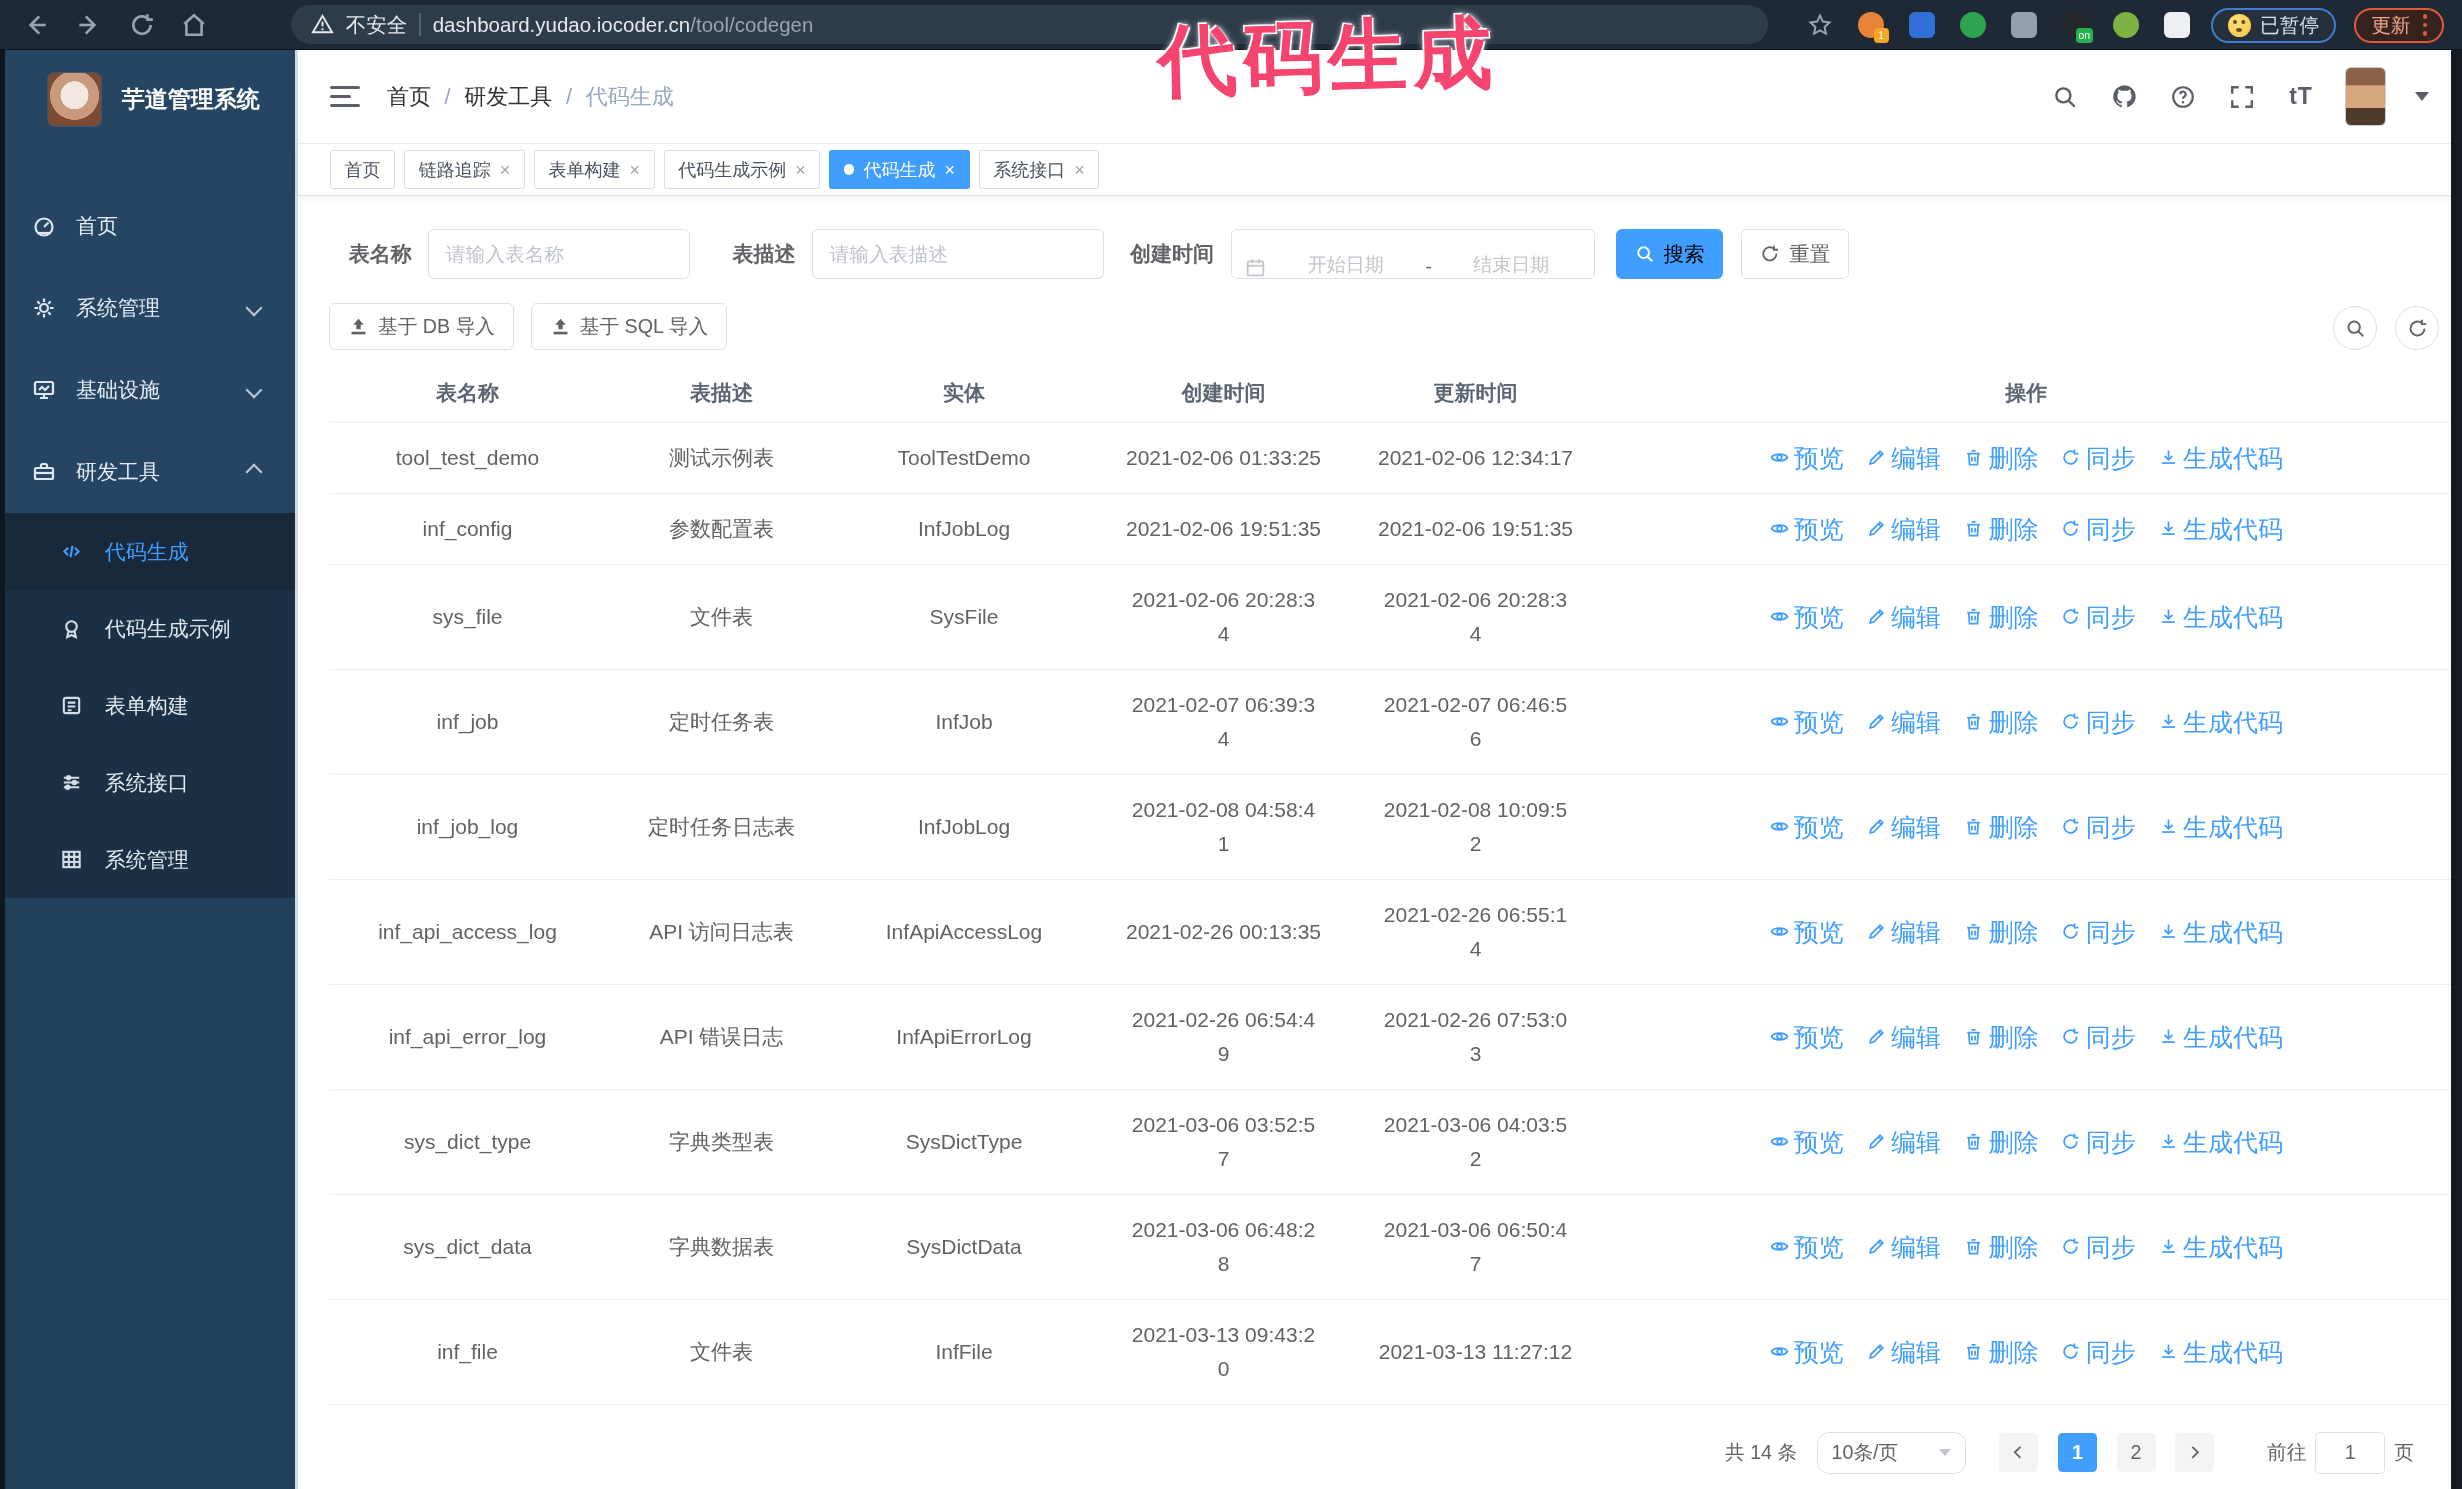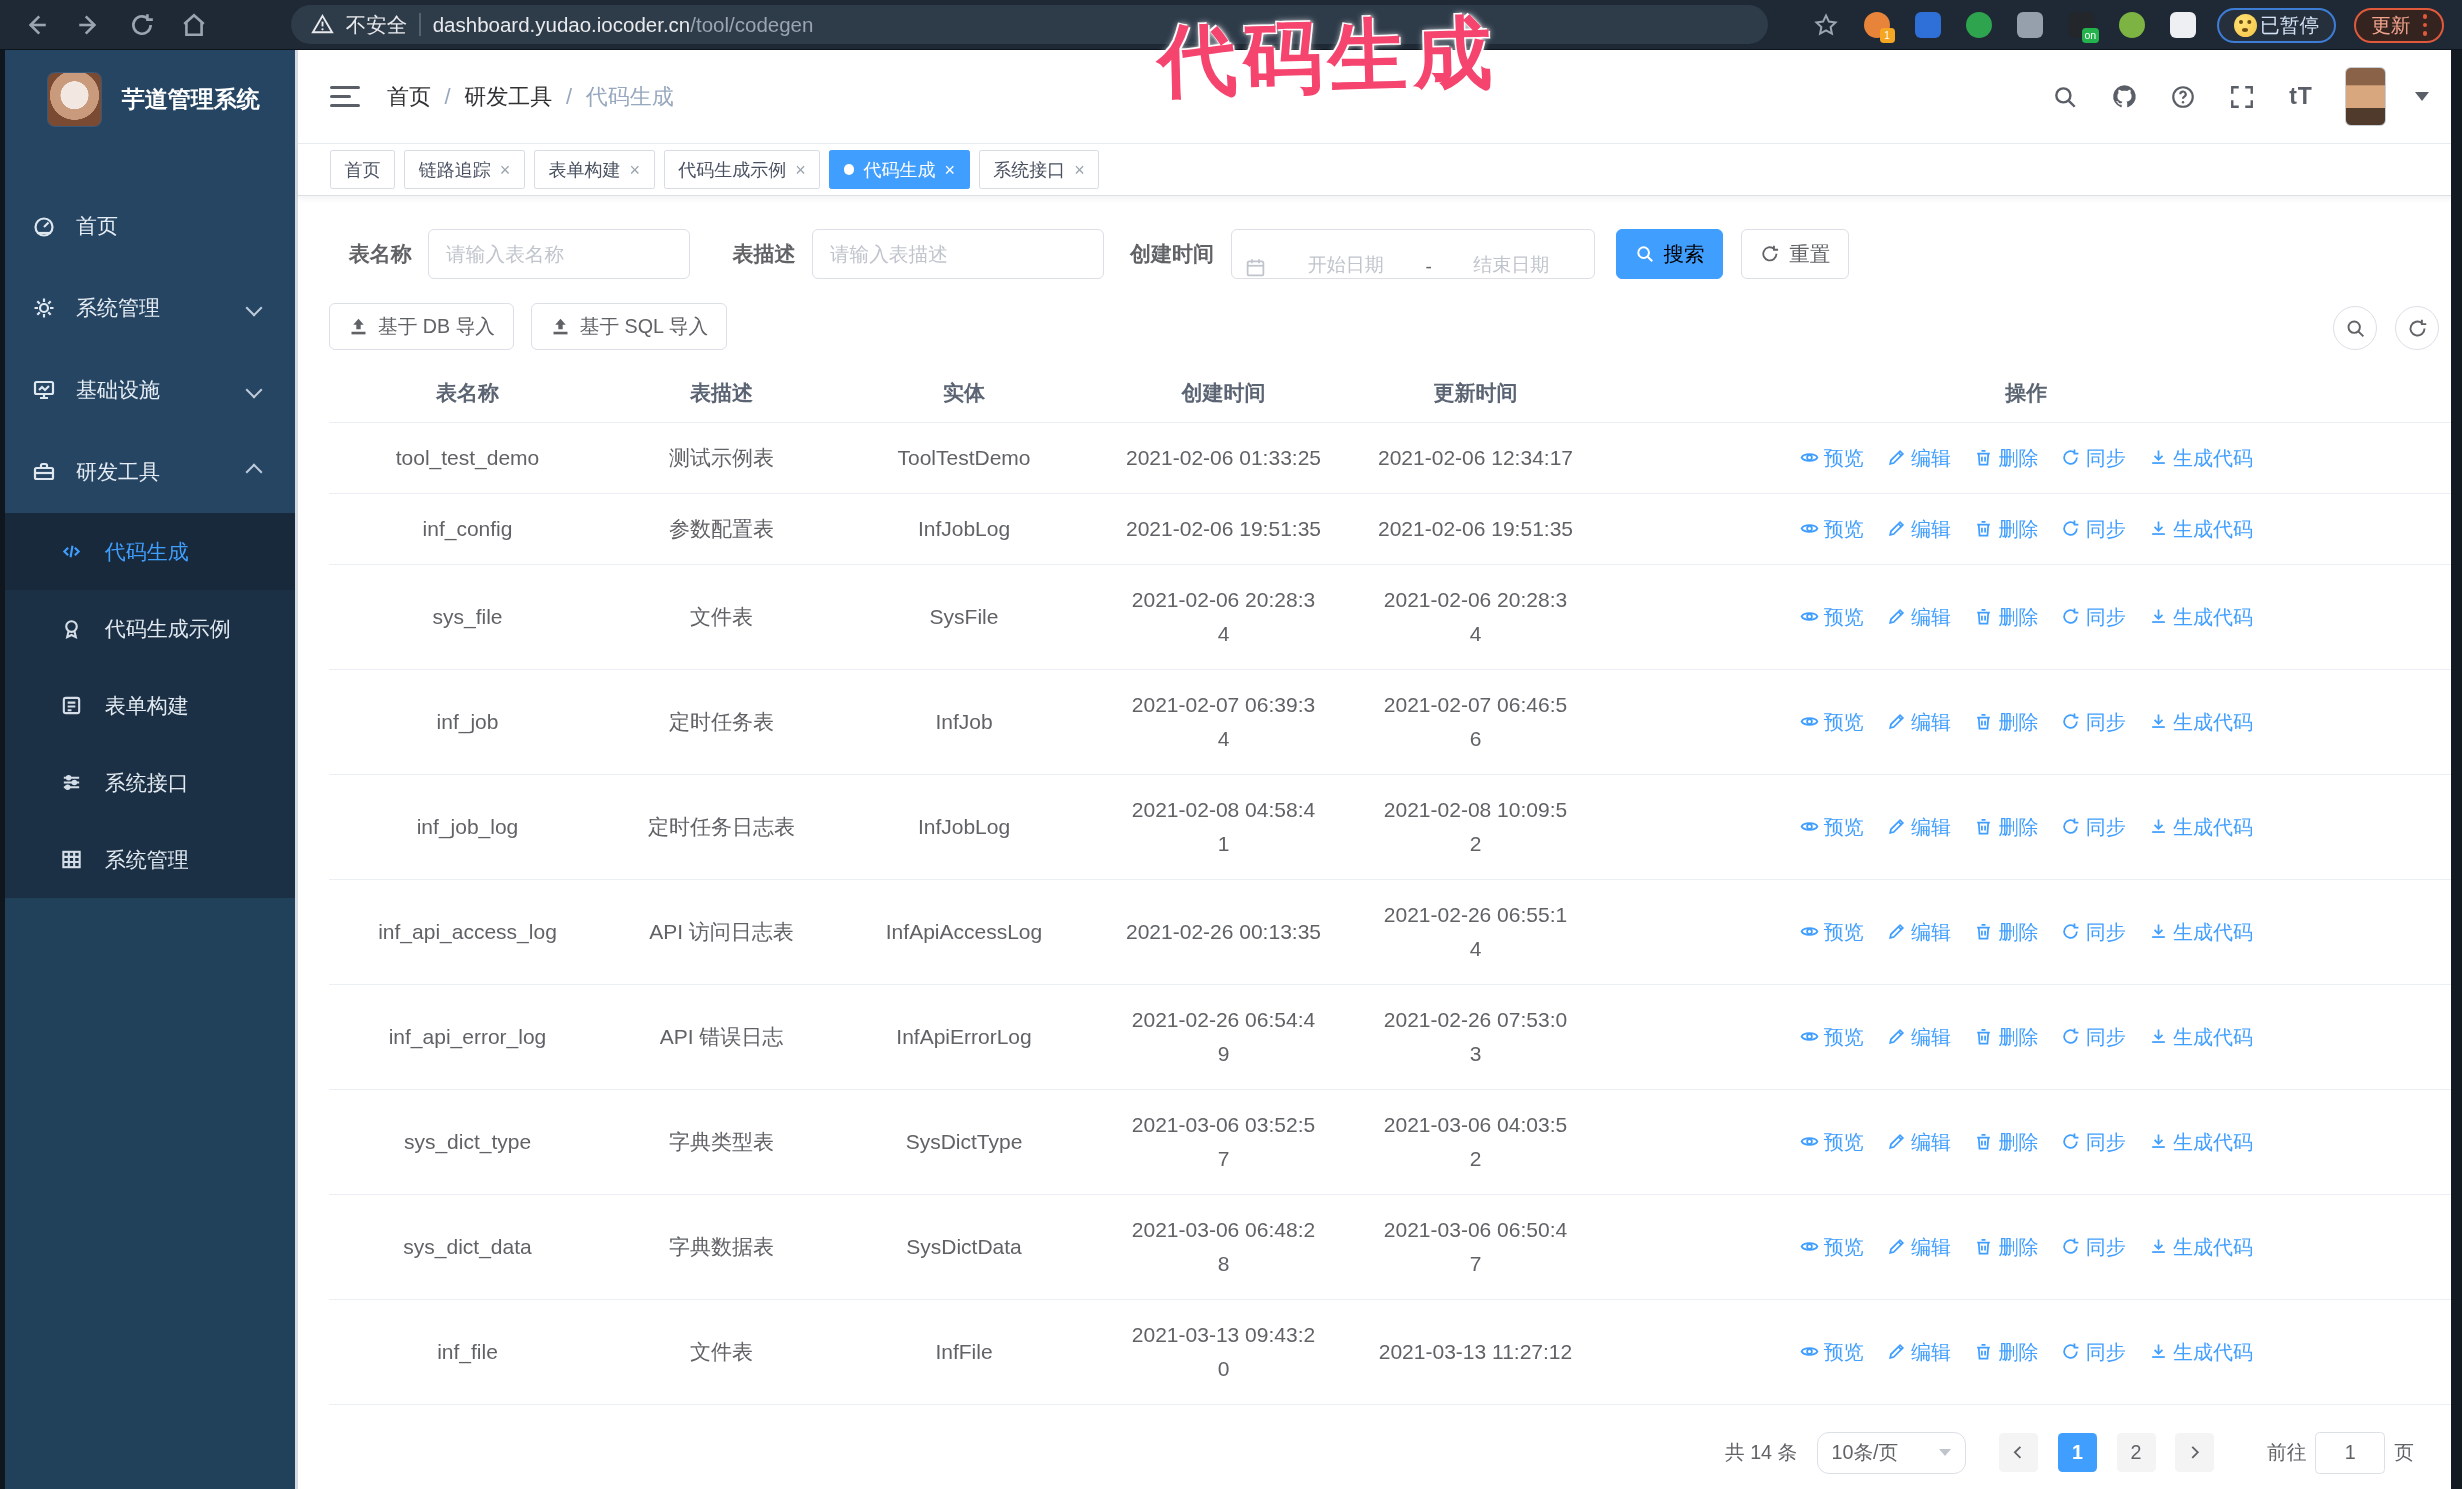--- a/index.html
+++ b/index.html
@@ -13,21 +13,21 @@
   .addr { position:absolute; left:291px; top:5.3px; width:1477px; height:39px; background:#2E3B49; border-radius:19.7px; display:flex; align-items:center; padding:0 19.7px; gap:12px; }
   .addr .sec { color:#E8EAED; font-size:20.5px; }
   .addr .vsep { width:1.5px; height:23px; background:#56636F; }
   .addr .host { color:#E8EAED; font-size:20.5px; }
   .addr .path { color:#9AA5B1; font-size:20.5px; }
   .chrome-right { position:absolute; right:18px; top:0; height:50px; display:flex; align-items:center; gap:18px; }
   .ext { width:33px; height:33px; position:relative; display:flex; align-items:center; justify-content:center; }
   .ext .blob { width:26px; height:26px; border-radius:6px; }
   .ext .blob.round { border-radius:50%; }
   .ext .badge { position:absolute; right:-1.5px; bottom:-1.5px; min-width:15px; height:15px; border-radius:3.8px; font-size:10.6px; line-height:15px; text-align:center; color:#fff; padding:0 2.3px; }
-  .pill { height:35px; border-radius:17.4px; display:flex; align-items:center; gap:3px; padding:0 15px; font-size:19.7px; }
+  .pill { height:35px; border-radius:17.4px; display:flex; align-items:center; gap:9px; padding:0 15px; font-size:19.7px; }
   .pill.paused { border:2.3px solid #3D7DD6; background:#26303C; color:#D3E2F6; }
   .pill.update { border:2.3px solid #E0593B; background:#35231F; color:#F2A48C; gap:12px; }
   .emoji-face { width:23px; height:23px; border-radius:50%; background:radial-gradient(circle at 35% 35%, #FFE477, #F6C244); position:relative; }
   .emoji-face:before { content:""; position:absolute; left:5.3px; top:6.8px; width:3.8px; height:3.8px; border-radius:50%; background:#6b4b12; box-shadow:8.3px 0 0 #6b4b12; }
   .emoji-face:after { content:""; position:absolute; left:8.3px; top:14.4px; width:6px; height:3.8px; border-radius:50%; background:#6b4b12; }
   .kebab { display:flex; flex-direction:column; gap:3.8px; }
   .kebab i { width:4.5px; height:4.5px; border-radius:50%; background:#E0593B; }
 
   
   .annotation { position:absolute; left:1158px; top:4.5px; z-index:40; font-size:79px; font-weight:700; letter-spacing:6px; transform:rotate(-1.5deg); text-shadow:0 0 3px #fff,0 0 7.6px #fff,1.5px 1.5px 0 #fff,-1.5px -1.5px 0 #fff; pointer-events:none; }
@@ -101,21 +101,21 @@
 
   
   .table { margin-top:13.6px; margin-right:4.5px; flex-shrink:0; }
   .thead, .trow { display:flex; }
   .thead { height:59px; align-items:center; border-bottom:1.5px solid #EBEEF5; }
   .th { font-size:21px; font-weight:700; color:#5B6472; text-align:center; }
   .trow { border-bottom:1.5px solid #EBEEF5; padding:18px 0; align-items:center; }
   .td { font-size:21px; color:#606266; text-align:center; line-height:34px; padding:0 10.6px; }
   .c0{width:277px;} .c1{width:231px;} .c2{width:254px;} .c3{width:265px;} .c4{width:239px;} .c5{flex:1;}
   .ops { display:flex; justify-content:center; align-items:center; gap:23px; }
-  .alink { display:flex; align-items:center; gap:5.3px; color:#409EFF; font-size:20px; cursor:pointer; white-space:nowrap; }
+  .alink { display:flex; align-items:center; gap:5.3px; color:#409EFF; font-size:25px; cursor:pointer; white-space:nowrap; }
 
   
   .pagination { display:flex; align-items:center; justify-content:flex-end; margin:27px 48px 0 0; gap:19.7px; font-size:19.7px; color:#606266; flex-shrink:0; }
   .psel { width:149px; height:42px; border:1.5px solid #DCDFE6; border-radius:12px; display:flex; align-items:center; justify-content:space-between; padding:0 13.6px; cursor:pointer; }
   .psel .pcaret { width:0; height:0; border-left:6px solid transparent; border-right:6px solid transparent; border-top:7.6px solid #C0C4CC; }
   .pbtn { min-width:39px; height:39px; border-radius:4.5px; background:#F4F4F5; color:#606266; display:flex; align-items:center; justify-content:center; font-size:19.7px; cursor:pointer; }
   .pbtn.active { background:#409EFF; color:#fff; font-weight:700; }
   .goto { display:flex; align-items:center; gap:9px; }
   .goto input { width:70px; height:42px; border:1.5px solid #DCDFE6; border-radius:4.5px; text-align:center; font-size:19.7px; color:#606266; outline:none; }
 </style>

